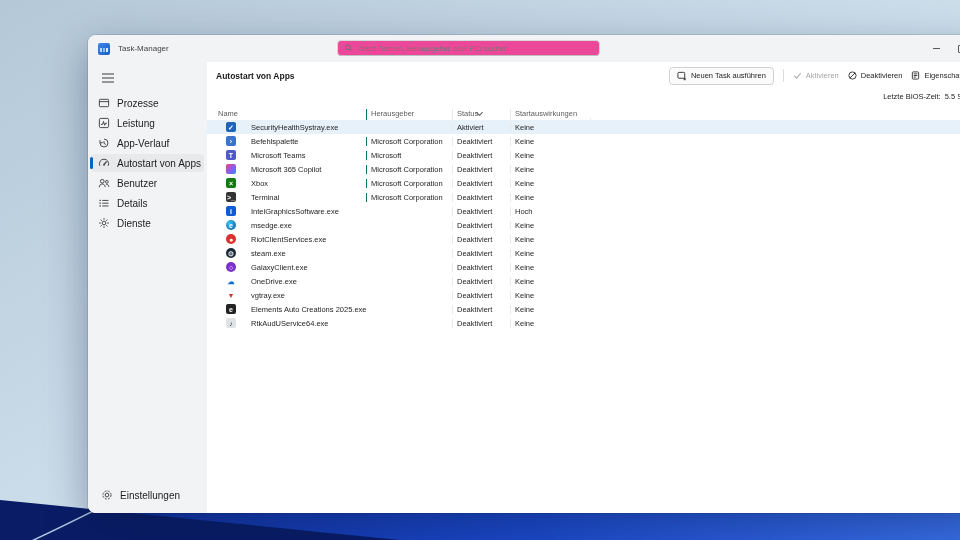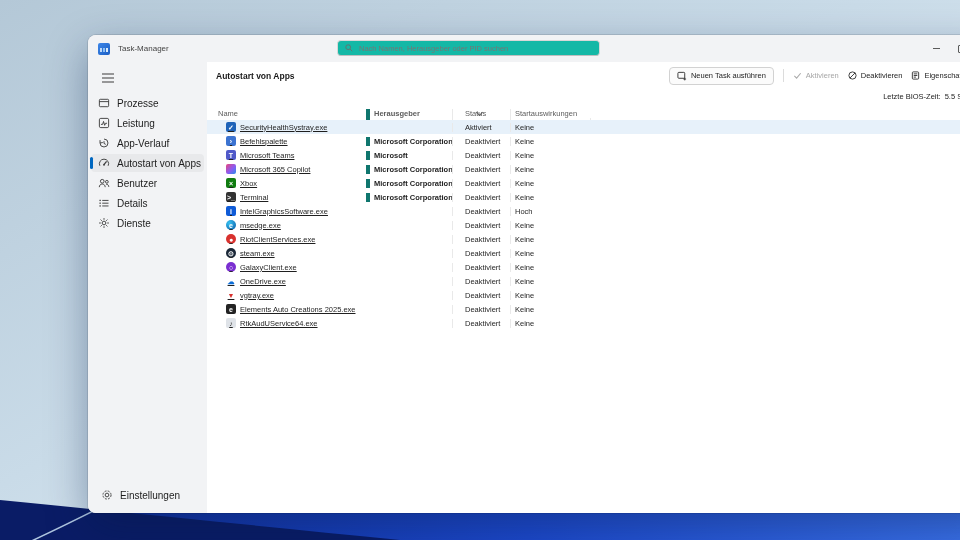--- a/index.html
+++ b/index.html
@@ -18,21 +18,21 @@
     display:flex;flex-direction:column;
   }
   .titlebar{height:27px;flex:0 0 auto;display:flex;align-items:center;position:relative;background:#f2f3f5;}
   .app-logo{width:12px;height:12px;margin-left:10px;border-radius:2px;
     background:linear-gradient(135deg,#3d86e8,#1c5fc4);position:relative;flex:0 0 auto;}
   .app-logo::after{content:'';position:absolute;left:2px;top:5px;width:8px;height:4px;
     background:linear-gradient(90deg,#bcd8f8 0 2px,transparent 2px 3px,#8fc0f4 3px 5px,transparent 5px 6px,#d9ecfc 6px 8px);}
   .app-title{font-size:8px;color:#444;margin-left:8px;}
   .searchbox{
     position:absolute;left:249px;top:5px;width:263px;height:16px;
-    background:#14b8a6;border:1px solid #d8d8d8;border-bottom-color:#bfbfbf;border-radius:4px;
+    background:#ec4899;border:1px solid #d8d8d8;border-bottom-color:#bfbfbf;border-radius:4px;
     display:flex;align-items:center;gap:6px;padding:0 7px;box-sizing:border-box;
   }
   .searchbox input{
     border:none;outline:none;background:transparent;flex:1;font-size:7.5px;color:#333;
     font-family:"Liberation Sans", sans-serif;padding:0;
   }
   .searchbox input::placeholder{color:#767676;}
   .win-controls{position:absolute;right:0;top:0;height:27px;display:flex;}
   .win-btn{width:25px;height:100%;display:flex;align-items:center;justify-content:center;color:#555;}
   .glyph-min{width:7px;height:1px;background:#5a5a5a;}
@@ -63,31 +63,31 @@
   .tb-sep{width:1px;height:13px;background:#dcdcdc;}
   .tb-disabled{color:#a6a6a6;}
   .tb-disabled .ico{color:#ababab;}
   .bios-row{height:15px;display:flex;align-items:center;justify-content:flex-end;gap:4px;padding-right:8px;font-size:7.5px;color:#1d1d1d;}
   
   .grid{flex:0 0 auto;}
   .thead{display:flex;height:16px;align-items:flex-end;font-size:7.5px;color:#5d5d5d;}
   .thead .cell{padding-bottom:2px;position:relative;}
   .cell{box-sizing:border-box;flex:0 0 auto;white-space:nowrap;overflow:hidden;}
   .col-name{width:159px;padding-left:11px;}
-  .col-pub{width:86px;border-left:4px solid #0f766e;padding-left:4px;font-weight:bold;}
-  .col-status{width:58px;border-left:1px solid #e9e9e9;padding-left:12px;}
+  .col-pub{width:86px;border-left:1px solid #0f766e;padding-left:4px;}
+  .col-status{width:58px;border-left:1px solid #e9e9e9;padding-left:4px;}
   .col-impact{width:80px;border-left:1px solid #e9e9e9;padding-left:4px;}
   .col-fill{flex:1 1 auto;border-left:1px solid #e9e9e9;}
   .sort-chevron{
     position:absolute;top:1px;left:24px;width:4px;height:4px;
     border-right:1px solid #5d5d5d;border-bottom:1px solid #5d5d5d;transform:rotate(45deg);
   }
   .row{display:flex;height:14px;align-items:center;font-size:7.5px;color:#1f1f1f;}
   .row.selected{background:#e7f1fa;}
-  .row .col-name{padding-left:19px;display:flex;align-items:center;gap:4px;text-decoration:underline;}
+  .row .col-name{padding-left:19px;display:flex;align-items:center;gap:15px;}
   .app-icon{
     width:10px;height:10px;flex:0 0 auto;border-radius:2px;
     display:flex;align-items:center;justify-content:center;
     font-size:7px;line-height:1;font-weight:bold;overflow:hidden;
   }
   .empty-fill{flex:1 1 auto;background:#fff;}
   svg.ic{display:block;}
 </style>
 </head>
 <body>

